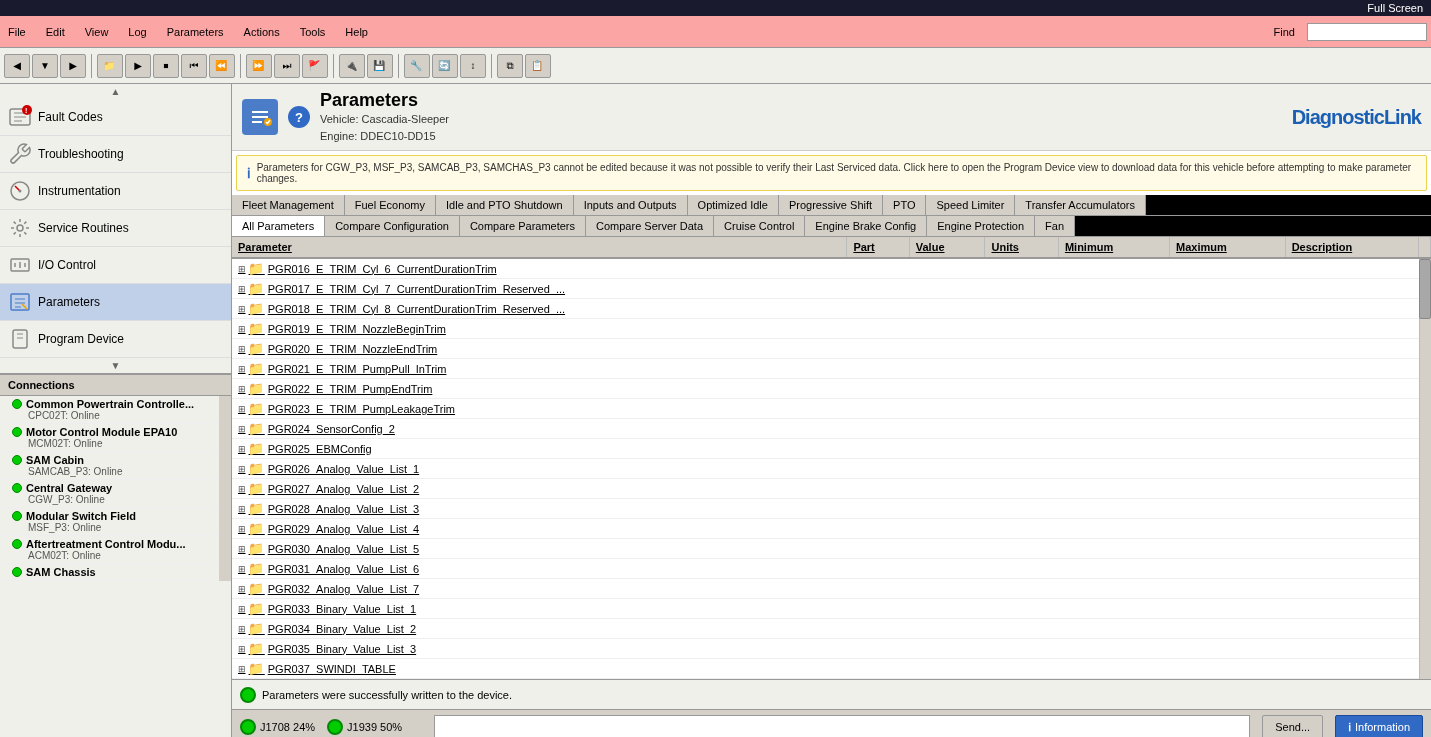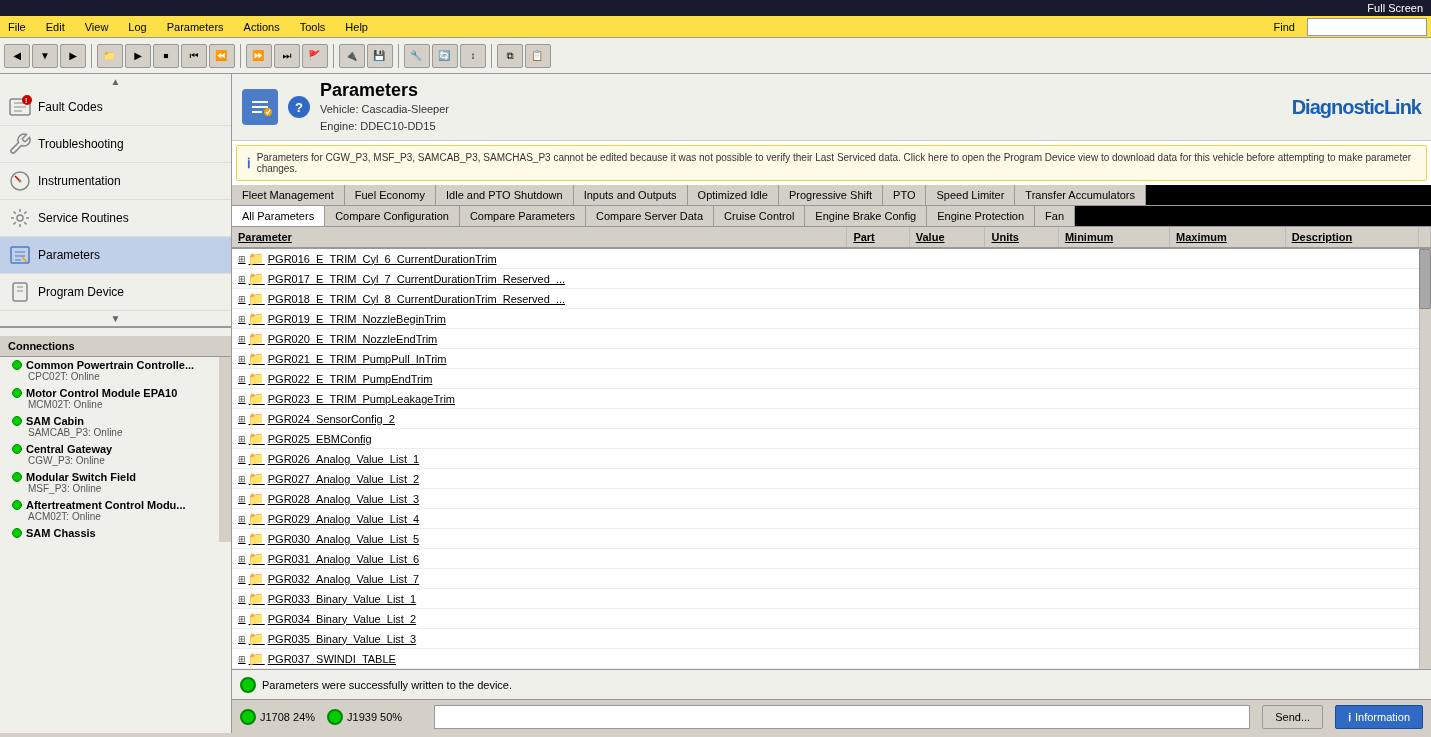--- a/index.html
+++ b/index.html
@@ -3,21 +3,21 @@
   <meta charset="utf-8">
   <style>
     * { box-sizing: border-box; margin: 0; padding: 0; }
     body { font-family: 'Segoe UI', Arial, sans-serif; font-size: 11px; background: #d4d0c8; width: 1431px; height: 737px; overflow: hidden; }
 
     
     .titlebar { background: #1a1a2e; height: 16px; display: flex; align-items: center; justify-content: flex-end; padding: 0 8px; }
     .titlebar span { color: #fff; font-size: 11px; }
 
     
-    .menubar { background: #fde047; height: 22px; display: flex; align-items: center; border-bottom: 1px solid #999; padding: 0 4px; gap: 12px; }
+    .menubar { background: #fca5a5; height: 32px; display: flex; align-items: center; border-bottom: 1px solid #999; padding: 0 4px; gap: 12px; }
     .menubar span { font-size: 11px; color: #000; cursor: pointer; padding: 0 4px; }
     .menubar-right { margin-left: auto; display: flex; align-items: center; gap: 8px; }
 
     
     .toolbar { background: #f0f0ea; height: 36px; display: flex; align-items: center; border-bottom: 1px solid #999; padding: 0 4px; gap: 2px; }
     .toolbar-btn { background: #d4d0c8; border: 1px solid #999; width: 26px; height: 24px; cursor: pointer; display: flex; align-items: center; justify-content: center; font-size: 10px; border-radius: 2px; }
     .toolbar-sep { width: 1px; height: 24px; background: #999; margin: 0 3px; }
 
     
     .main { display: flex; height: calc(737px - 20px - 22px - 36px); }
@@ -25,21 +25,21 @@
     
     .sidebar { width: 232px; background: #f0f0ea; border-right: 1px solid #999; display: flex; flex-direction: column; overflow: hidden; }
     .sidebar-scroll-btn { text-align: center; padding: 2px; cursor: pointer; font-size: 10px; color: #666; }
     .sidebar-item { display: flex; align-items: center; gap: 6px; padding: 6px 8px; cursor: pointer; border-bottom: 1px solid #ddd; }
     .sidebar-item.active { background: #c0d0e8; }
     .sidebar-icon { width: 24px; height: 24px; display: flex; align-items: center; justify-content: center; flex-shrink: 0; }
     .sidebar-label { font-size: 12px; color: #000; }
 
     
     .connections { border-top: 2px solid #999; flex: 1; overflow-y: auto; }
-    .connections-header { background: #d4d0c8; padding: 4px 8px; font-size: 11px; font-weight: bold; border-bottom: 1px solid #999; margin-top: 8px; }
+    .connections-header { background: #d4d0c8; padding: 4px 8px; font-size: 11px; font-weight: bold; border-bottom: 1px solid #999; }
     .connection-item { padding: 2px 12px; border-bottom: 1px solid #eee; }
     .connection-name { font-size: 11px; font-weight: bold; color: #000; display: flex; align-items: center; gap: 4px; }
     .connection-status { font-size: 10px; color: #555; padding-left: 16px; }
     .status-dot { width: 10px; height: 10px; border-radius: 50%; flex-shrink: 0; }
     .status-green { background: #00cc00; border: 1px solid #008800; }
 
     
     .content { flex: 1; display: flex; flex-direction: column; background: #fff; overflow: hidden; }
 
     
@@ -177,20 +177,31 @@
     <div class="sidebar-item">
       <div class="sidebar-icon">
         <svg width="24" height="24" viewBox="0 0 24 24">
             <circle cx="12" cy="12" r="3" fill="none" stroke="#888" stroke-width="1.5"></circle>
             <path d="M12 3v3M12 18v3M3 12h3M18 12h3M5.64 5.64l2.12 2.12M16.24 16.24l2.12 2.12M5.64 18.36l2.12-2.12M16.24 7.76l2.12-2.12" stroke="#888" stroke-width="1.5"></path>
           </svg>
       </div>
       <span class="sidebar-label">Service Routines</span>
     </div>
 
+    <div class="sidebar-item">
+      <div class="sidebar-icon">
+        <svg width="24" height="24" viewBox="0 0 24 24">
+            <rect x="3" y="6" width="18" height="12" rx="1" fill="none" stroke="#888" stroke-width="1.5"></rect>
+            <line x1="7" y1="10" x2="7" y2="14" stroke="#888" stroke-width="1.5"></line>
+            <line x1="12" y1="9" x2="12" y2="15" stroke="#888" stroke-width="1.5"></line>
+            <line x1="17" y1="10" x2="17" y2="14" stroke="#888" stroke-width="1.5"></line>
+          </svg>
+      </div>
+      <span class="sidebar-label">I/O Control</span>
+    </div>
 
     <div class="sidebar-item active">
       <div class="sidebar-icon">
         <svg width="24" height="24" viewBox="0 0 24 24">
             <rect x="3" y="4" width="18" height="16" rx="1" fill="none" stroke="#4a7cc7" stroke-width="1.5"></rect>
             <line x1="7" y1="9" x2="17" y2="9" stroke="#4a7cc7" stroke-width="1"></line>
             <line x1="7" y1="13" x2="17" y2="13" stroke="#4a7cc7" stroke-width="1"></line>
             <line x1="7" y1="17" x2="13" y2="17" stroke="#4a7cc7" stroke-width="1"></line>
             <path d="M14 14l5 5" stroke="#f0a000" stroke-width="1.5"></path>
           </svg>

